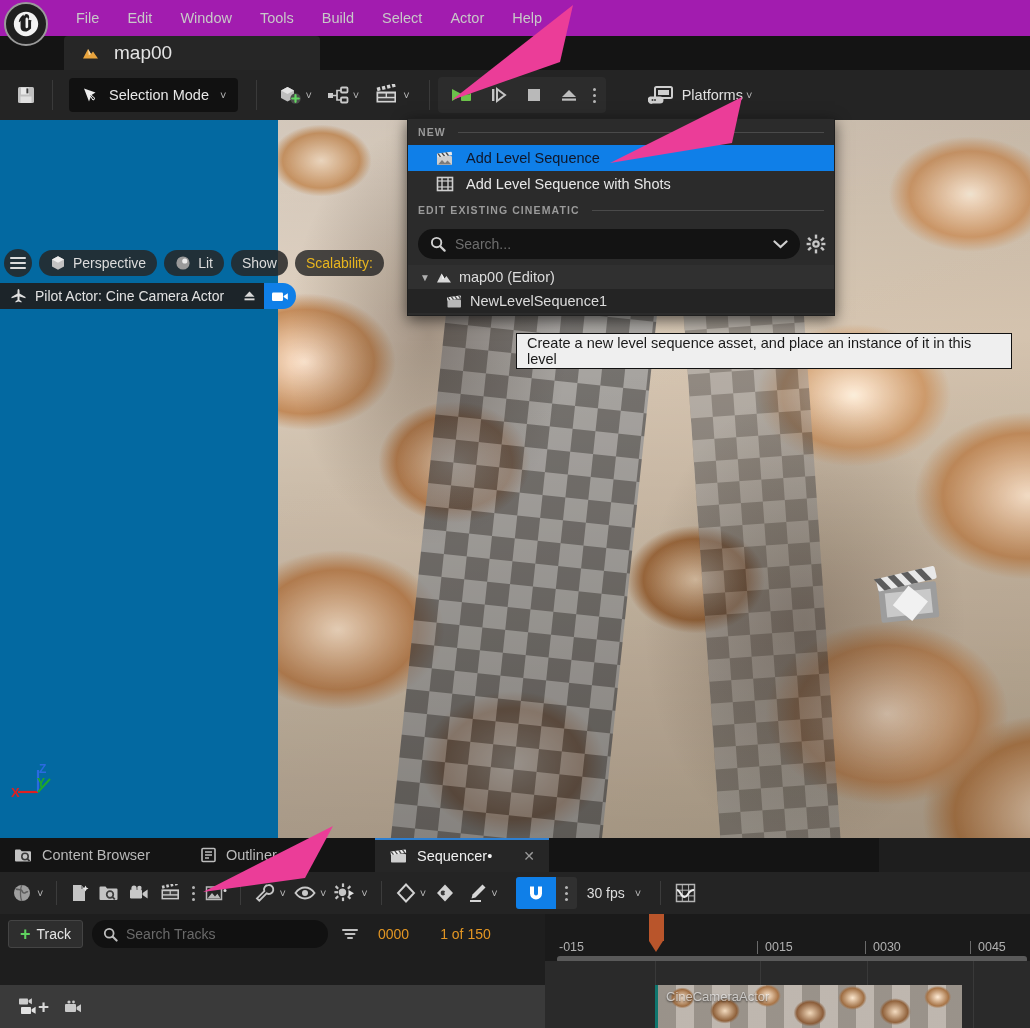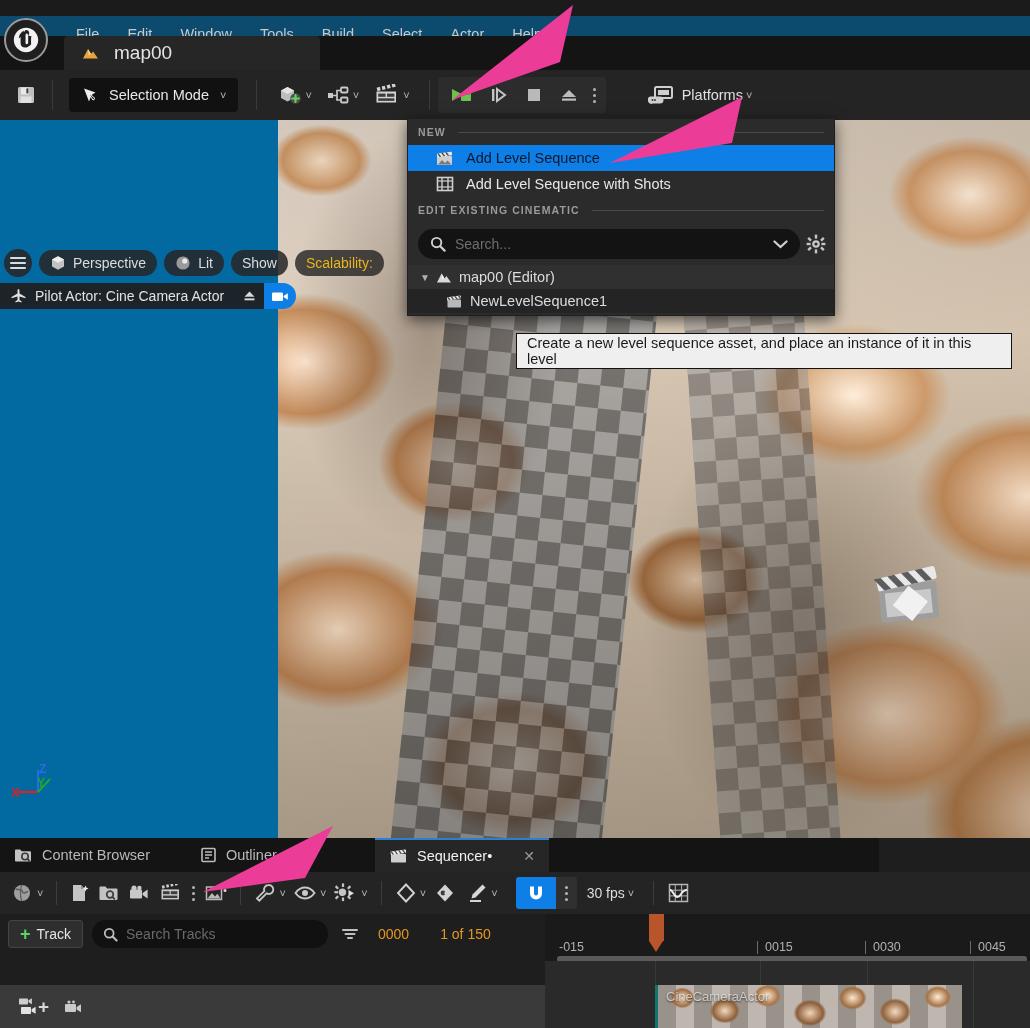--- a/index.html
+++ b/index.html
@@ -4,21 +4,21 @@
 <style>
   * { box-sizing: border-box; margin:0; padding:0; }
   html,body{ background:#1b1b1b; }
   body{
     width:1030px; height:1028px; overflow:hidden; position:relative;
     font-family:"Liberation Sans", sans-serif; color:#d7d7d7;
     -webkit-font-smoothing:antialiased;
   }
 
   
-  #menubar{ position:absolute; left:0; top:16px; width:1030px; height:36px; background:#0c4a6e; }
+  #menubar{ position:absolute; left:0; top:0; width:1030px; height:36px; background:#a21caf; }
   #ue-logo{ position:absolute; left:4px; top:2px; width:44px; height:44px; border-radius:50%;
             background:#1f1f1f; border:2px solid #9a9a9a; display:flex; align-items:center; justify-content:center; z-index:30;}
   #ue-logo svg{ width:30px; height:30px; }
   .menu-items{ position:absolute; left:62px; top:0; height:36px; display:flex; align-items:center; }
   .menu-item{ font-size:14.5px; color:#c8c8c8; padding:0 14px; line-height:36px; cursor:default; }
 
   
   #tabbar{ position:absolute; left:0; top:36px; width:1030px; height:34px; background:#141414; }
   #maptab{ position:absolute; left:64px; top:0; width:256px; height:34px; background:#262626;
            border-top-left-radius:4px; border-top-right-radius:4px; display:flex; align-items:center; padding-left:18px; }
@@ -139,21 +139,21 @@
   .ptab.active{ background:#262626; border-top:2px solid #2d7fd1; }
   .ptab.active .tl{ color:#f0f0f0; }
   .ptab .x{ font-size:14px; color:#9a9a9a; margin-left:22px; }
 
   #seq-toolbar{ position:absolute; left:0; top:34px; width:1030px; height:42px; background:#242424;
                 display:flex; align-items:center; padding-left:8px; }
   .sq-btn{ height:32px; min-width:28px; display:flex; align-items:center; justify-content:center; padding:0 4px; border-radius:3px;}
   .sq-sep{ width:1px; height:24px; background:#3c3c3c; margin:0 9px; }
   #snapgrp{ display:flex; align-items:center; height:32px; background:#303030; border-radius:3px; overflow:hidden; }
   #snapbtn{ width:40px; height:32px; background:#0f7fe8; display:flex; align-items:center; justify-content:center; }
-  #fps{ display:flex; align-items:center; padding:0 10px; font-size:14px; color:#dcdcdc; }
+  #fps{ display:flex; align-items:center; gap:7px; padding:0 10px; font-size:14px; color:#dcdcdc; }
 
   #track-head{ position:absolute; left:0; top:76px; width:545px; height:40px; background:#1e1e1e;
                display:flex; align-items:center; padding-left:8px; gap:9px; }
   #addtrack{ height:28px; background:#2e2e2e; border:1px solid #444; border-radius:3px; display:flex;
              align-items:center; gap:6px; padding:0 11px; }
   #addtrack .plus{ color:#5fd35f; font-size:18px; line-height:1; font-weight:bold; }
   #addtrack .lbl{ font-size:14px; color:#e4e4e4; }
   #searchtracks{ flex:1; height:28px; background:#111; border-radius:14px; display:flex; align-items:center;
                  gap:8px; padding:0 11px; max-width:236px; }
   #searchtracks .ph{ font-size:14px; color:#6a6a6a; }

